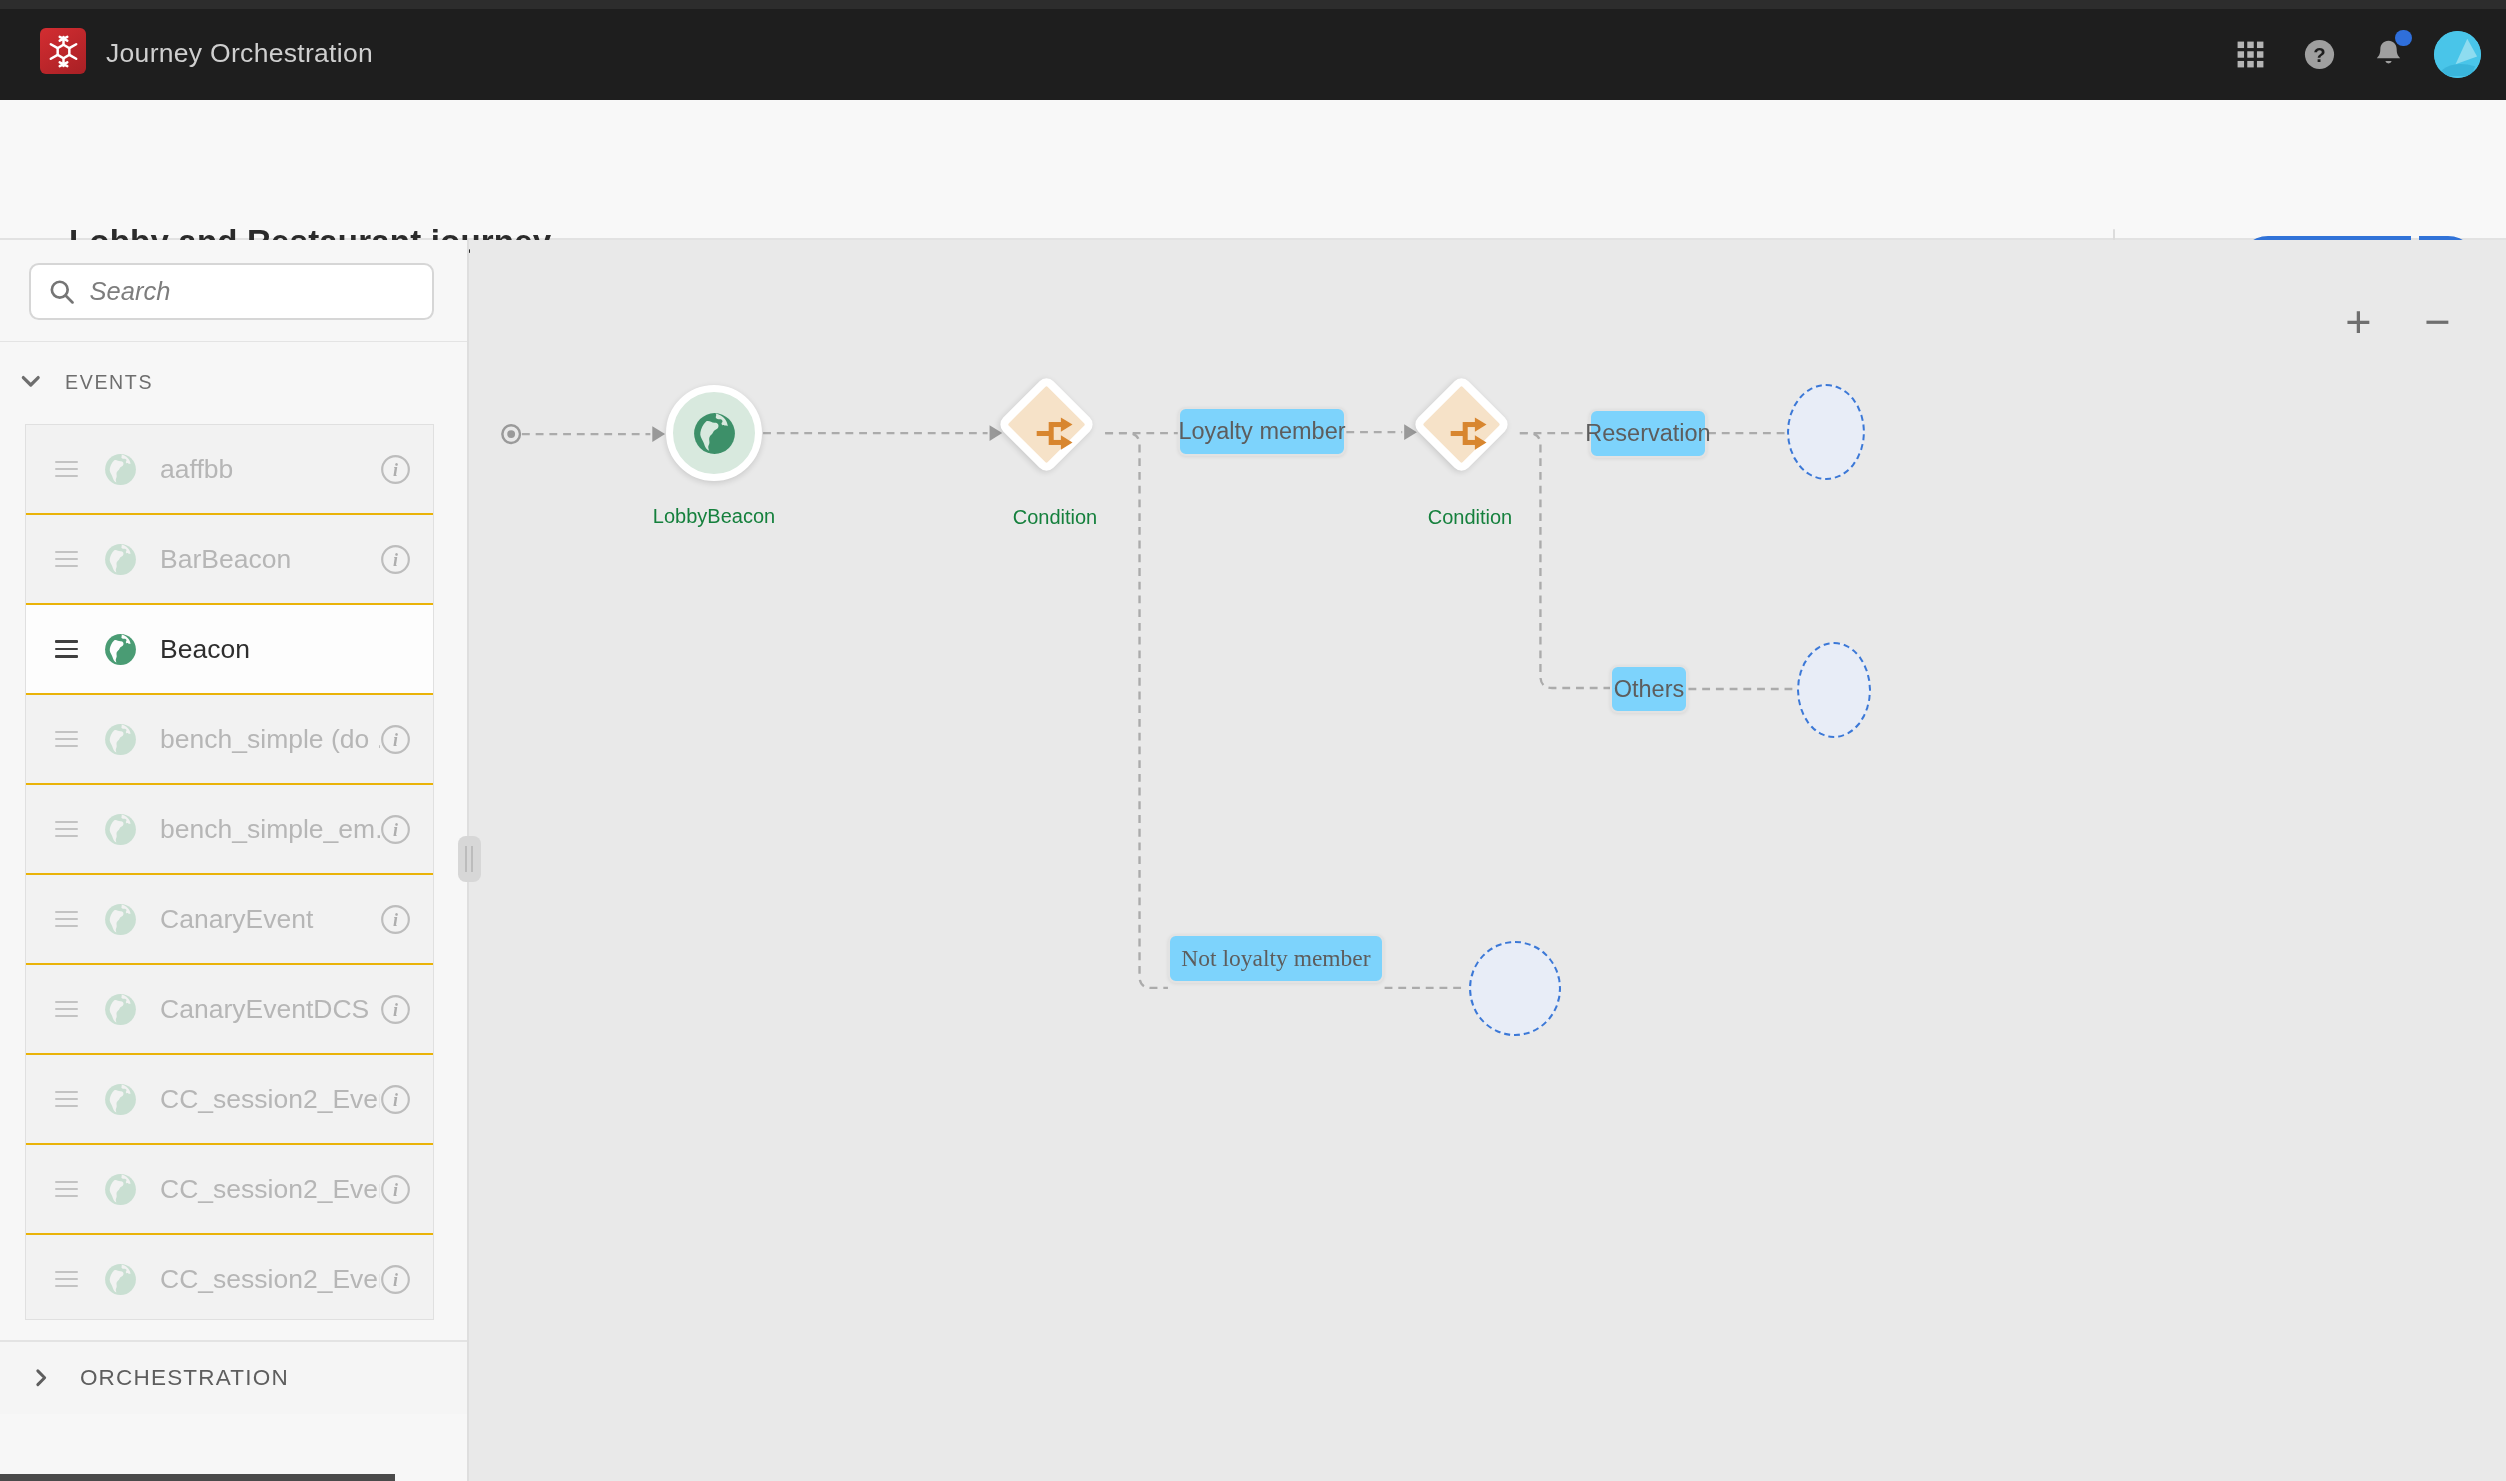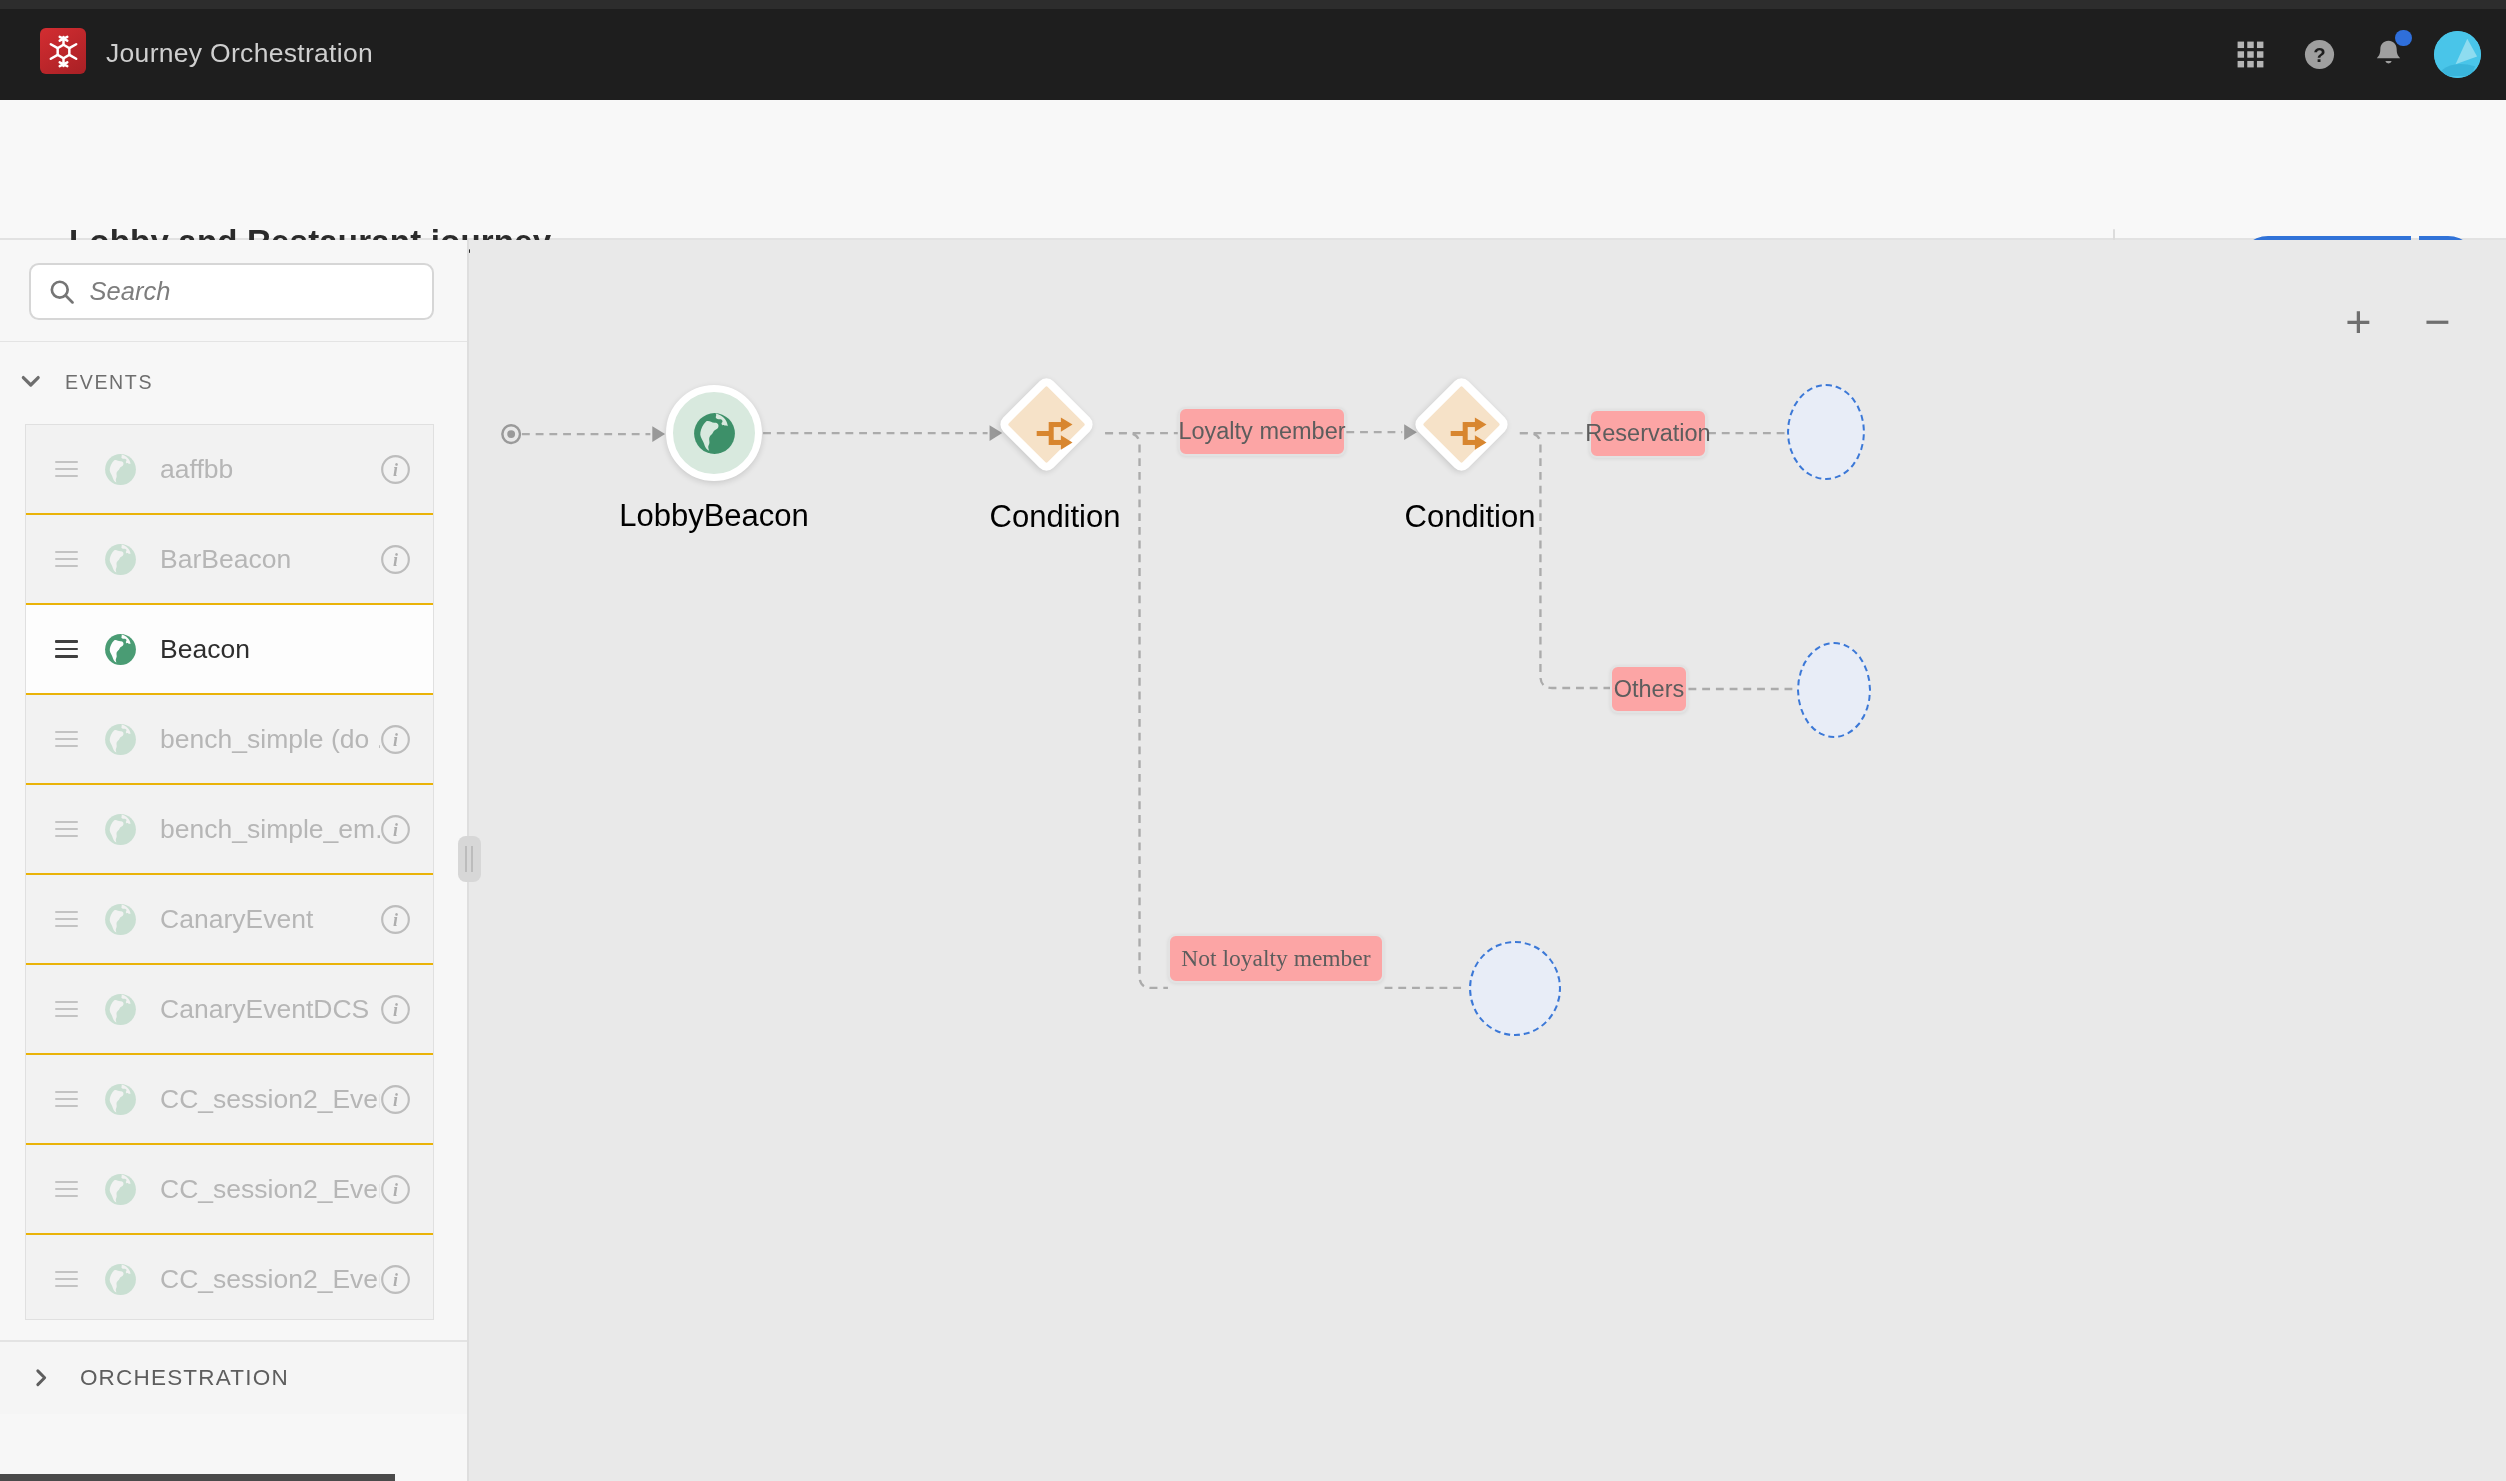--- a/index.html
+++ b/index.html
@@ -73,22 +73,22 @@
 
   
   .canvas { position:absolute; left:470px; top:240px; width:2036px; height:1242px; background:#e9e9e9; }
   .wires { position:absolute; left:0; top:0; pointer-events:none; }
   .event-node { position:absolute; left:196px; top:145px; width:96px; height:96px; border-radius:50%;
                 background:#d8e9de; border:7.8px solid #fff; box-shadow:0 2px 5.9px rgba(0,0,0,.14);
                 display:flex; align-items:center; justify-content:center; cursor:pointer; }
   .diamond { position:absolute; width:71px; height:71px; background:#f6e2c8; border:8.8px solid #fff; border-radius:9.8px;
              transform:rotate(45deg); box-shadow:0 2px 5.9px rgba(0,0,0,.14); cursor:pointer; }
   .cond-icon { position:absolute; width:43px; height:43px; pointer-events:none; }
-  .node-label { position:absolute; transform:translate(-50%,-50%); font-size:31px; color:#000000; white-space:nowrap; }
-  .chip { position:absolute; background:#fca5a5; border:2px solid #e2e2e2; border-radius:7.8px;
+  .node-label { position:absolute; transform:translate(-50%,-50%); font-size:20px; color:#15803d; white-space:nowrap; }
+  .chip { position:absolute; background:#7dd3fc; border:2px solid #e2e2e2; border-radius:7.8px;
           box-shadow:0 1px 3.9px rgba(0,0,0,.08); display:flex; align-items:center; justify-content:center;
           font-size:23.5px; color:#5d5d5d; cursor:pointer; white-space:nowrap; }
   .ph-circle { position:absolute; border:2.9px dashed #3b78d7; border-radius:50%; background:#e8edf7; cursor:pointer; }
   .zoom-btn { position:absolute; width:55px; height:55px; display:flex; align-items:center; justify-content:center;
               font-size:45px; color:#6f6f6f; cursor:pointer; font-weight:400; user-select:none; }
 </style>
 </head>
 <body>
 
 <div class="app">

